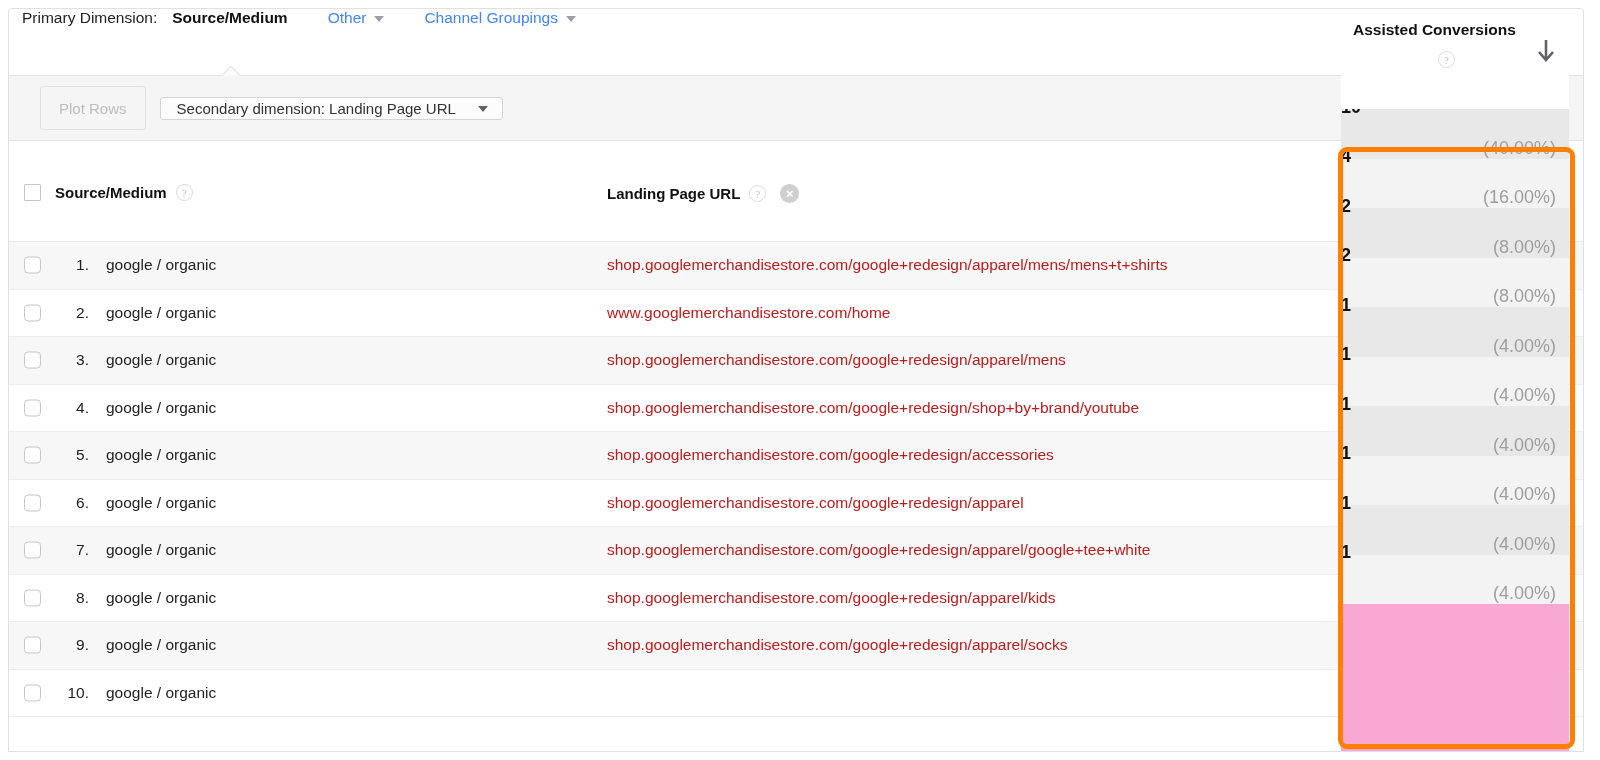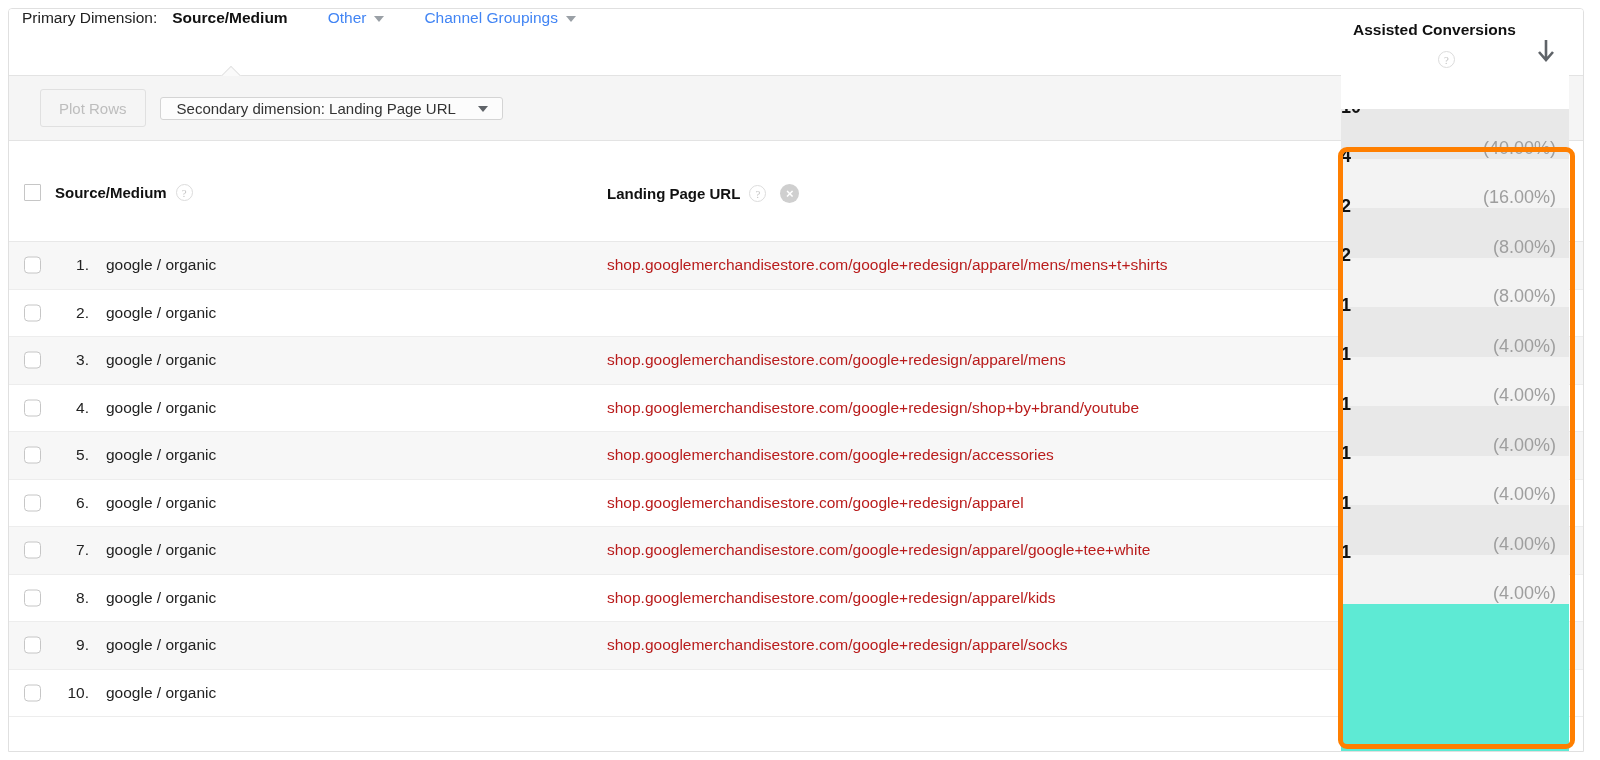--- a/index.html
+++ b/index.html
@@ -116,21 +116,21 @@
     top: 67px;
     height: 65px;
     background: #f5f5f5;
     border-bottom: 1px solid #e3e3e3;
     display: flex;
     align-items: center;
     padding-left: 31px;
     box-sizing: border-box;
   }
   .btn-plot {
-    height: 38px;
+    height: 44px;
     padding: 0 18px;
     display: flex;
     align-items: center;
     font-size: 15px;
     color: #bdbdbd;
     background: #f5f5f5;
     border: 1px solid #e0e0e0;
     border-radius: 3px;
     box-sizing: border-box;
     cursor: default;
@@ -274,21 +274,21 @@
     white-space: nowrap;
   }
 
   
   .metric-col {
     position: absolute;
     left: 1332px;
     top: 0;
     width: 228px;
     bottom: 0;
-    background: #5eead4;
+    background: #f9a8d4;
     overflow: hidden;
   }
   .metric-head {
     position: relative;
     height: 100px;
     background: #ffffff;
   }
   .metric-title {
     position: absolute;
     left: 12px;
@@ -399,20 +399,21 @@
         <div class="row odd">
           <span class="chk chk-row cell-chk"></span>
           <span class="cell-index">1.</span>
           <span class="cell-source">google / organic</span>
           <span class="cell-url">shop.googlemerchandisestore.com/google+redesign/apparel/mens/mens+t+shirts</span>
         </div>
         <div class="row even">
           <span class="chk chk-row cell-chk"></span>
           <span class="cell-index">2.</span>
           <span class="cell-source">google / organic</span>
+          <span class="cell-url">www.googlemerchandisestore.com/home</span>
         </div>
         <div class="row odd">
           <span class="chk chk-row cell-chk"></span>
           <span class="cell-index">3.</span>
           <span class="cell-source">google / organic</span>
           <span class="cell-url">shop.googlemerchandisestore.com/google+redesign/apparel/mens</span>
         </div>
         <div class="row even">
           <span class="chk chk-row cell-chk"></span>
           <span class="cell-index">4.</span>

